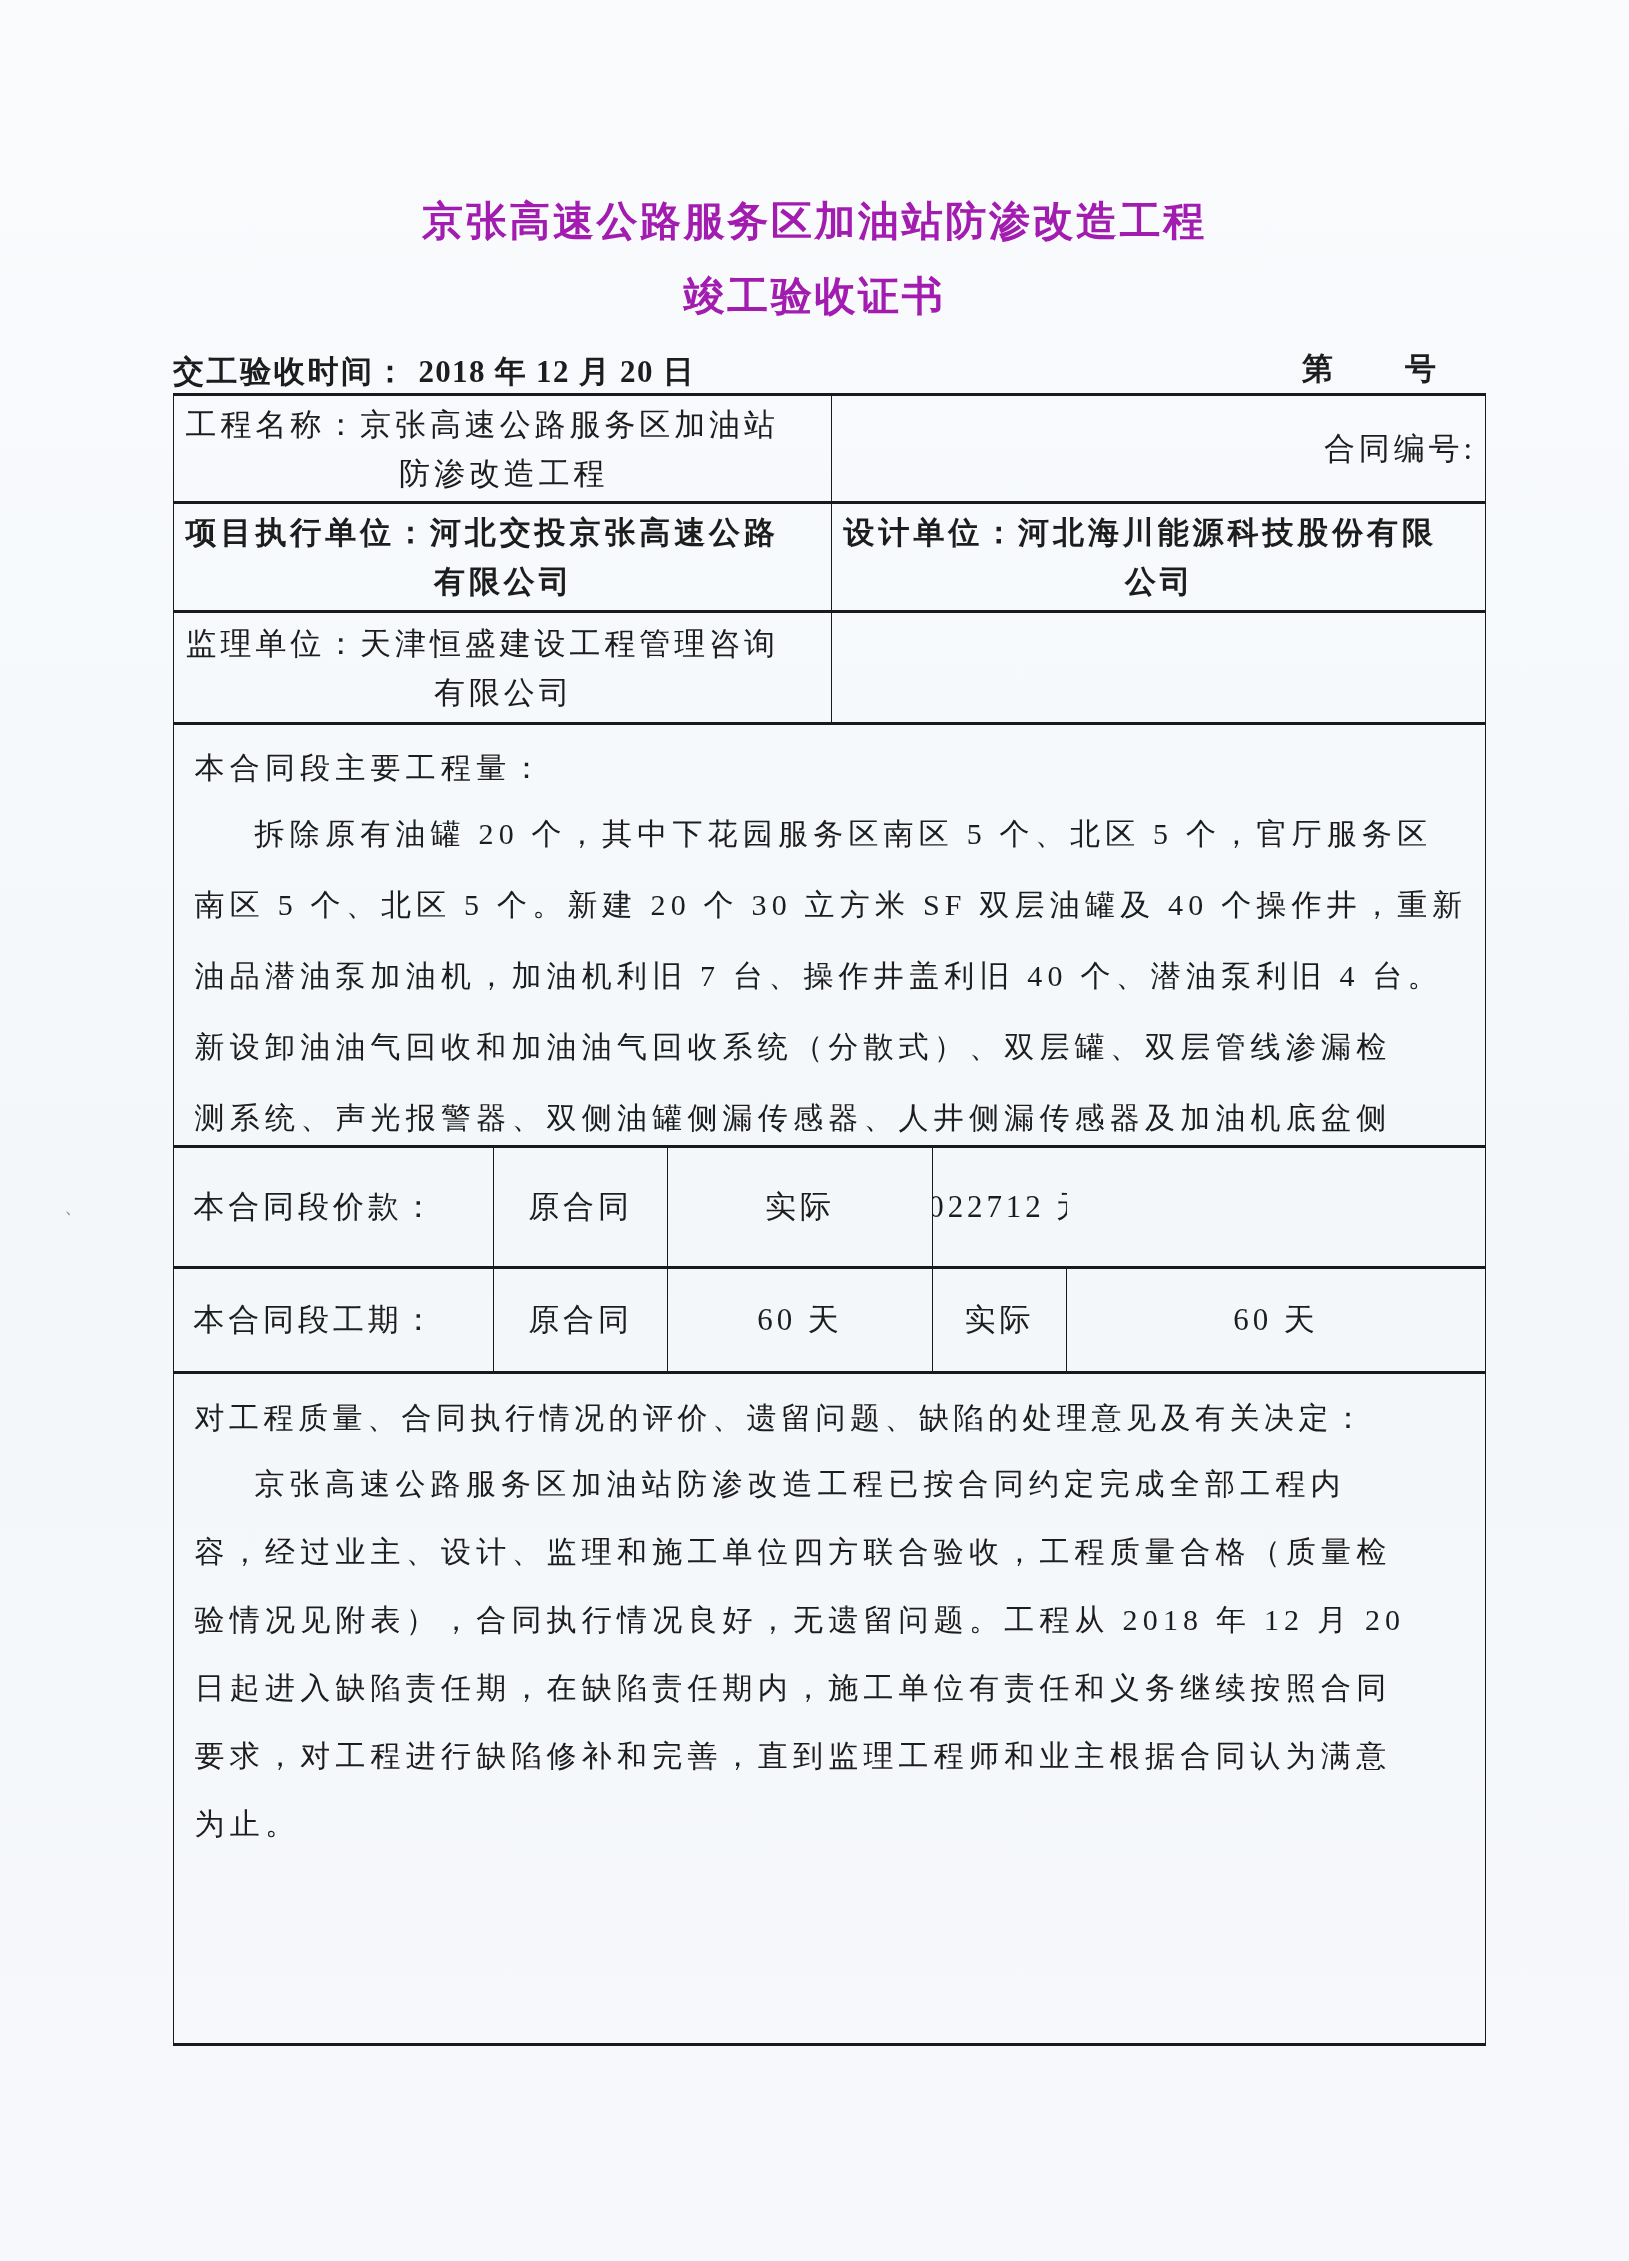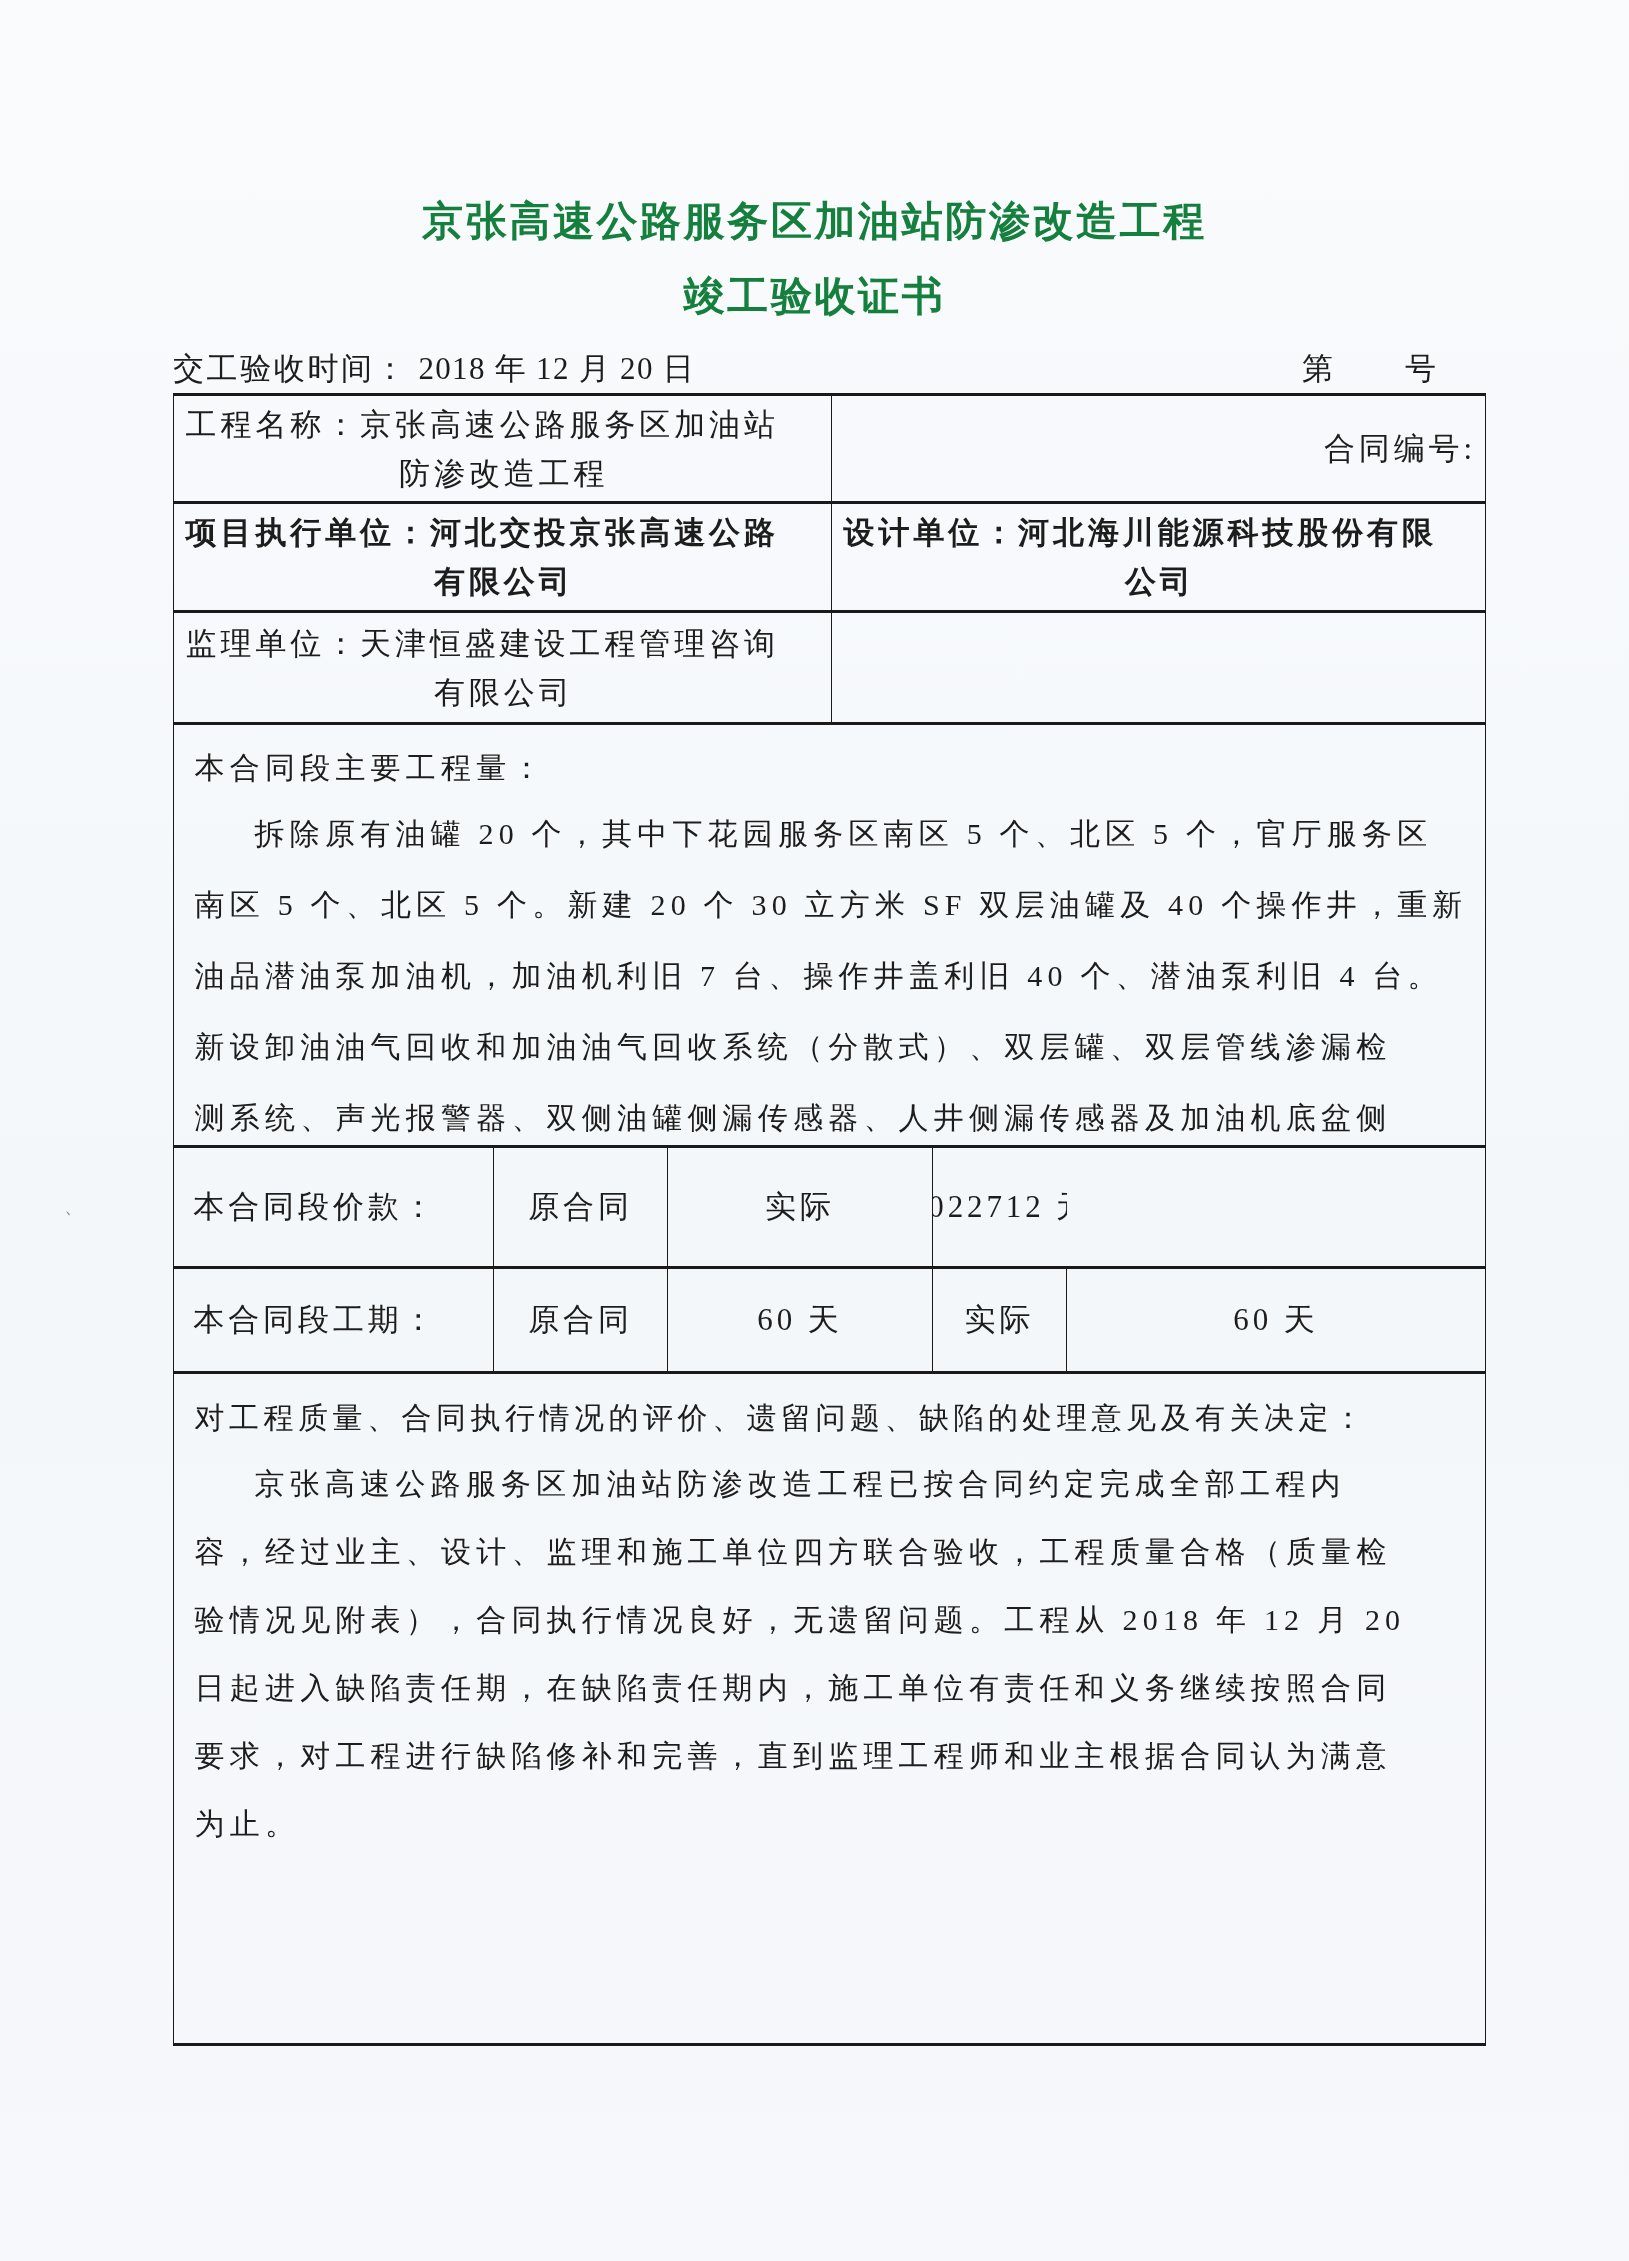--- a/index.html
+++ b/index.html
@@ -12,31 +12,31 @@
     font-family: "Liberation Serif", "DejaVu Serif", serif;
     color: #1d1d1d;
   }
   .page { position: absolute; inset: 0; }
 
   
   .title {
     position: absolute; left: 0; width: 100%;
     text-align: center; font-weight: 700;
     font-family: "Liberation Sans", "DejaVu Sans", sans-serif;
-    font-size: 41px; letter-spacing: 2.6px; color: #15803d;
+    font-size: 41px; letter-spacing: 2.6px; color: #a21caf;
     line-height: 1;
   }
   .t1 { top: 201px; }
   .t2 { top: 276px; }
 
   
   .headerline {
     position: absolute; left: 173px; top: 351px; width: 1313px; height: 39px;
     font-size: 31px; letter-spacing: 2.6px;
-    display: flex; align-items: flex-end;
+    display: flex; align-items: flex-start; font-weight: bold;
   }
   .hval { margin-left: 10.3px; letter-spacing: 1.3px; }
   .docnum {
     position: absolute; right: 50px; bottom: 0;
     display: flex; gap: 72px; letter-spacing: 0;
   }
 
   
   .tbl {
     position: absolute; left: 173px; top: 393px;

